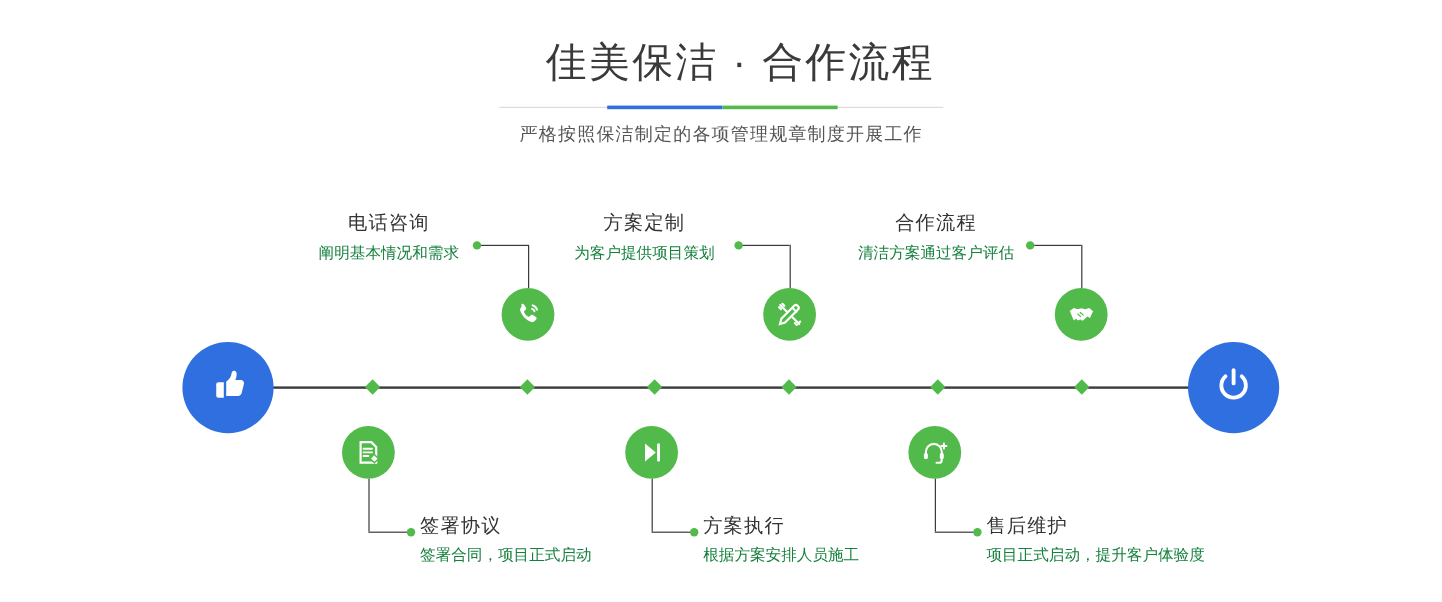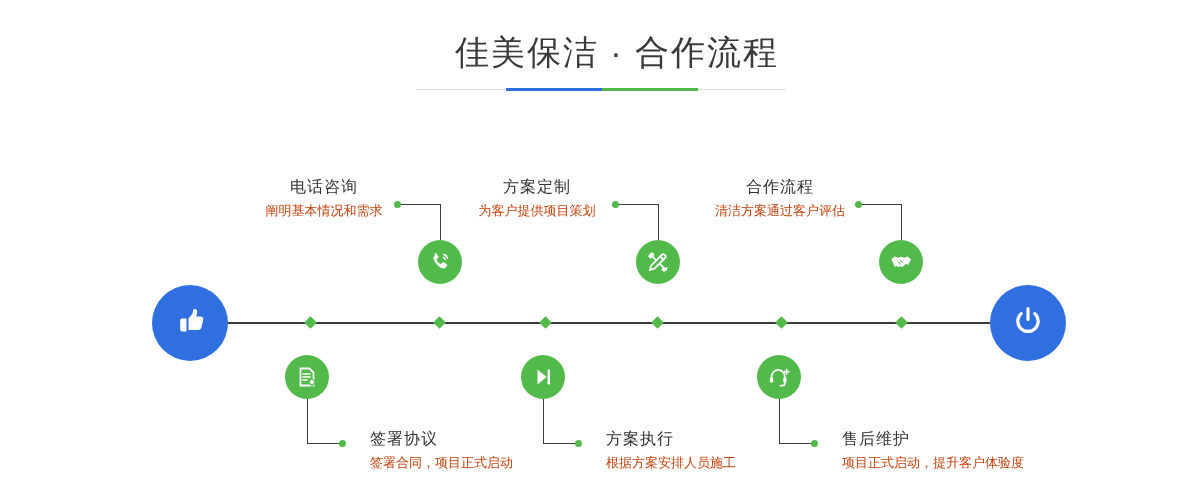--- a/index.html
+++ b/index.html
@@ -153,39 +153,40 @@
     white-space: nowrap;
   }
   .lbl .t {
     font-size: 16px;
     color: #333333;
     letter-spacing: 1px;
     line-height: 22px;
   }
   .lbl .d {
     font-size: 13px;
-    color: #c2410c;
+    color: #15803d;
     line-height: 22px;
     margin-top: 2px;
   }
   .lbl.above { text-align: center; }
-  .lbl.below { text-align: left; margin-left: 20px; }
+  .lbl.below { text-align: left; }
 </style>
 </head>
 <body>
 
 <div id="page">
 
   <div class="header">
     <h1 class="title">佳美保洁 · 合作流程</h1>
     <div class="rule-wrap">
       <div class="rule-base"></div>
       <div class="rule-blue"></div>
       <div class="rule-green"></div>
     </div>
+    <p class="subtitle">严格按照保洁制定的各项管理规章制度开展工作</p>
   </div>
 
   <div class="timeline">
 
     <div class="axis"></div>
 
     <div class="endcap left">
       <span>
         <svg width="40" height="40" viewBox="0 0 40 40" fill="#ffffff">
           <path d="M12 17.5h4.5v13H12a1.8 1.8 0 0 1-1.8-1.8v-9.4A1.8 1.8 0 0 1 12 17.5z"></path>

